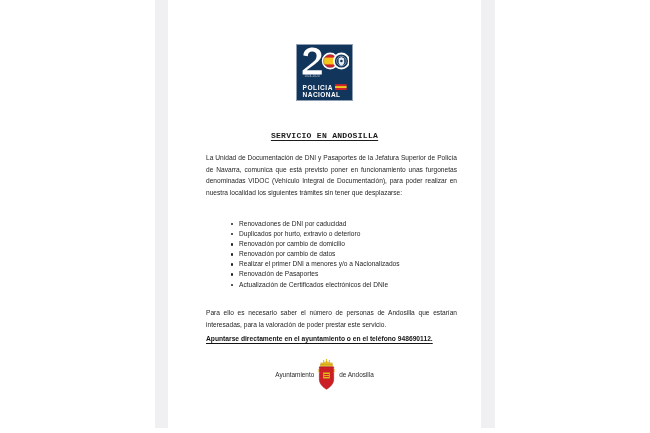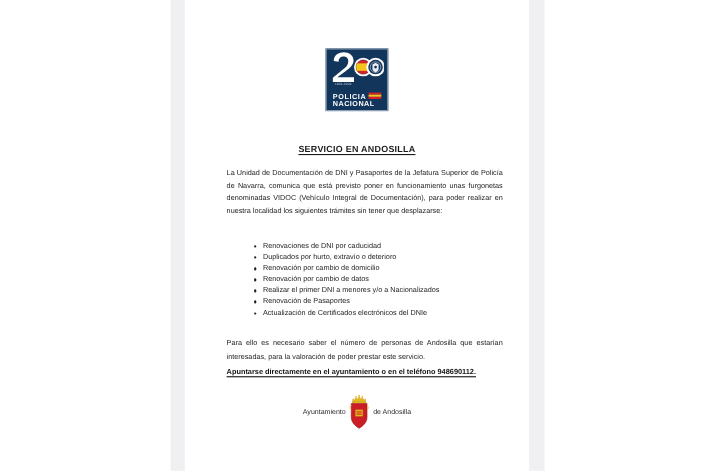--- a/index.html
+++ b/index.html
@@ -73,20 +73,21 @@
     left: 28px;
     right: 28px;
     top: 131px;
     text-align: center;
     font-size: 8.1px;
     font-weight: bold;
     letter-spacing: 0.25px;
     color: #1c1c1c;
     text-decoration: underline;
     text-underline-offset: 2px;
+    font-family: Liberation Mono, monospace;
   }
 
   .para {
     position: absolute;
     left: 38px;
     right: 24px;
     font-size: 6.6px;
     line-height: 11.6px;
     color: #1f1f1f;
     text-align: justify;

